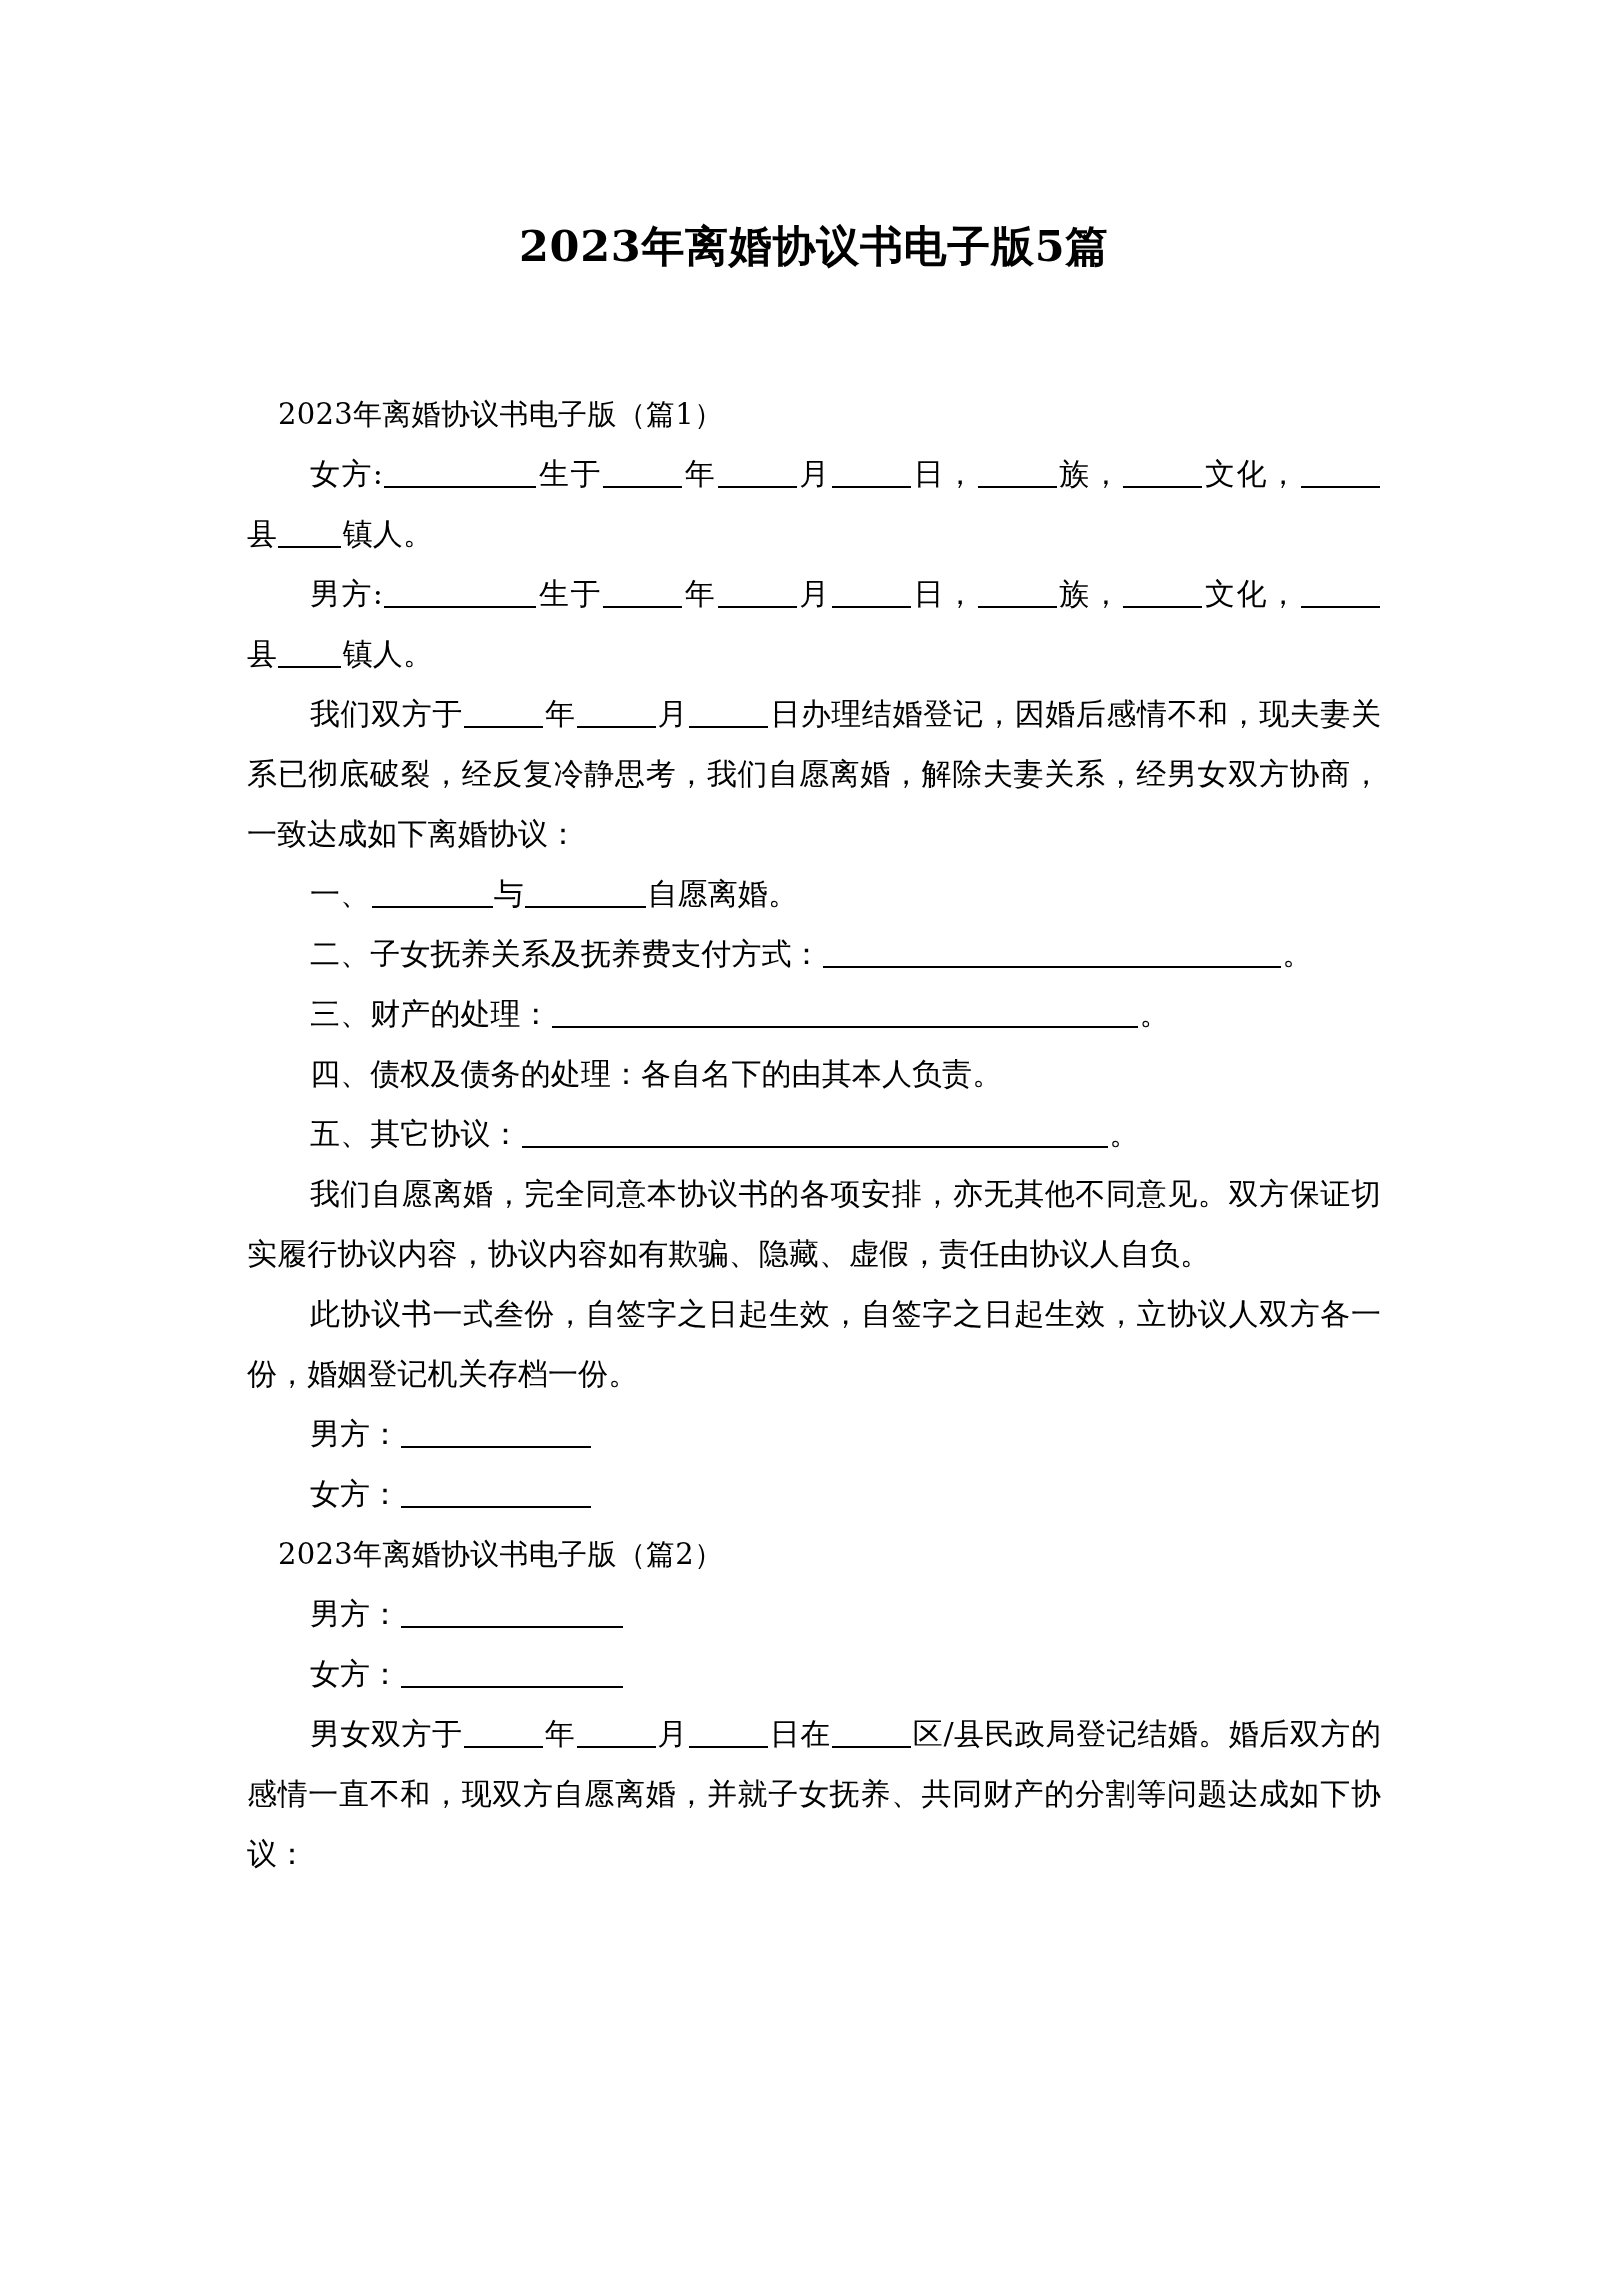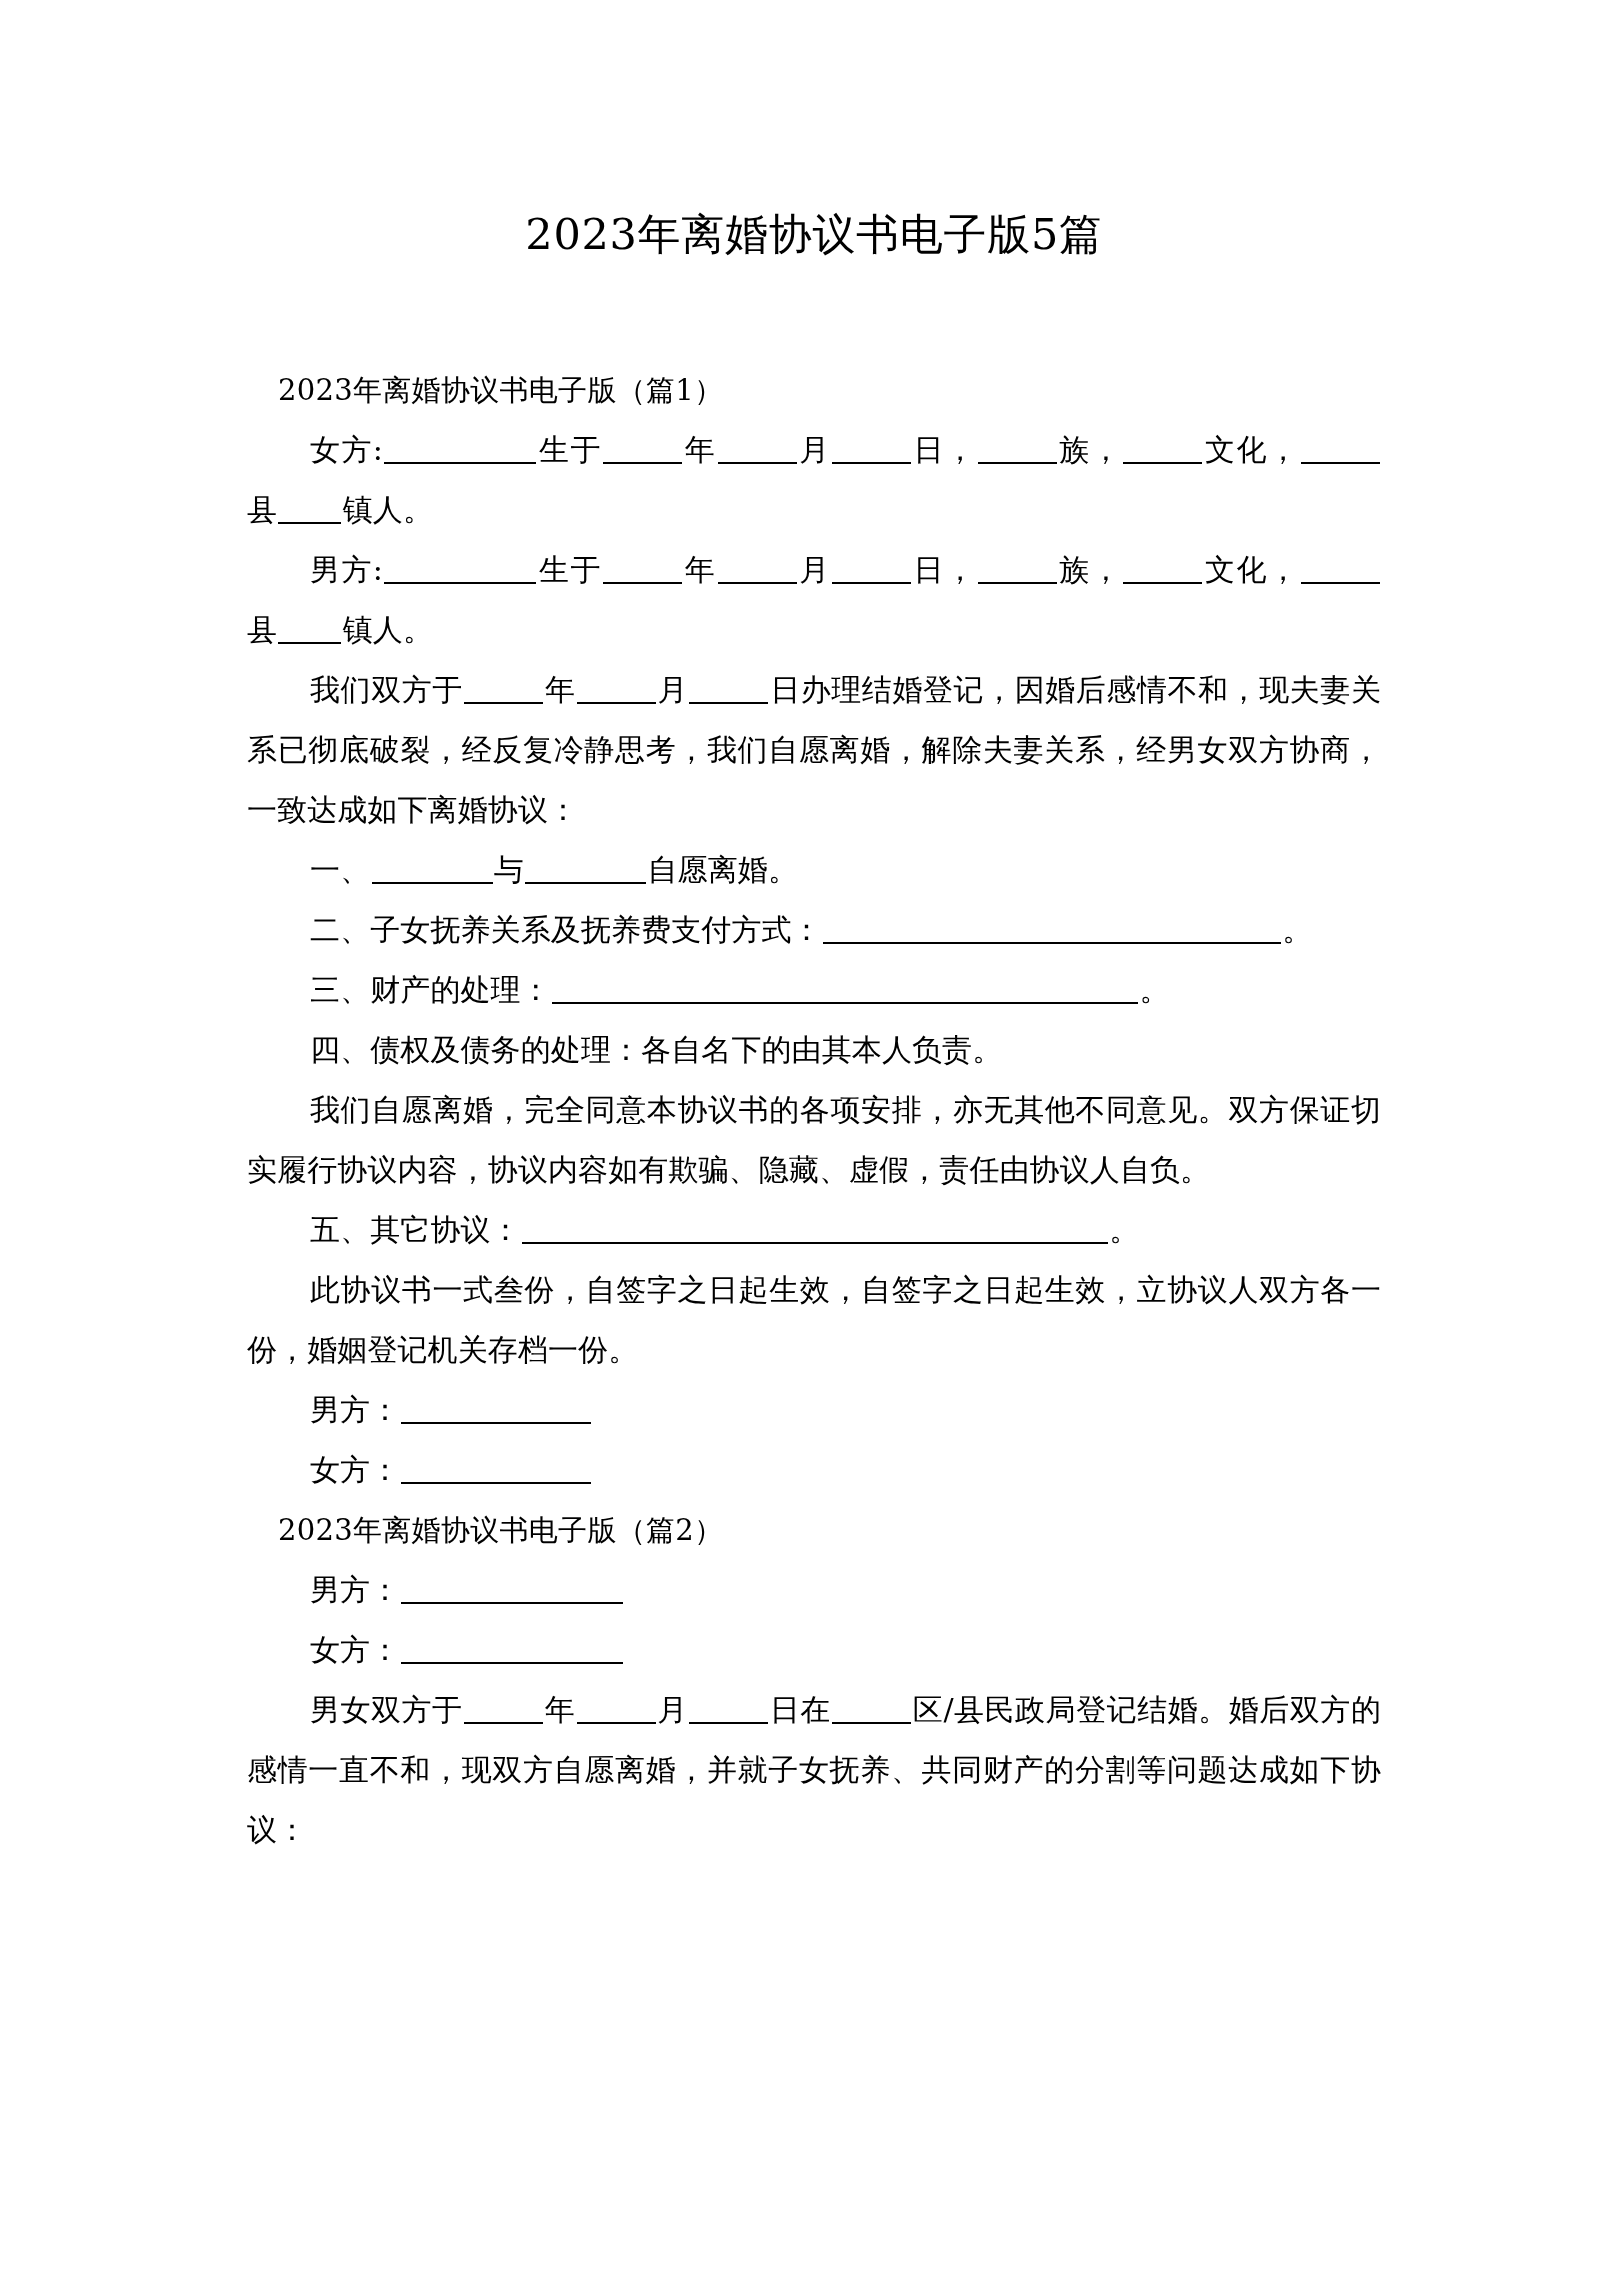--- a/index.html
+++ b/index.html
@@ -22,24 +22,24 @@
   }
   .content {
     position: absolute;
     left: 247px;
     top: 0;
     width: 1134px;   
   }
 
   
   .doc-title {
-    margin: 0;
+    margin: 12px;
     padding: 0;
     text-align: center;
-    font-weight: normal;
+    font-weight: bold;
     font-size: 43px;
     line-height: 1.25;
     letter-spacing: 0.7px;
     padding-top: 208px;
     white-space: nowrap;
   }
 
   
   .section-heading {
     font-size: 29px;
@@ -117,23 +117,23 @@
     <p class="para"><span>我们双方于</span><span class="blank b-md"></span><span>年</span><span class="blank b-md"></span><span>月</span><span class="blank b-md"></span><span>日办理结婚登记，因婚后感情不和，现夫妻关系已彻底破裂，经反复冷静思考，我们自愿离婚，解除夫妻关系，经男女双方协商，一致达成如下离婚协议：</span></p>
 
     <p class="para"><span>一、</span><span class="blank b-lg"></span><span>与</span><span class="blank b-lg"></span><span>自愿离婚。</span></p>
 
     <p class="para"><span>二、子女抚养关系及抚养费支付方式：</span><span class="blank b-long"></span><span>。</span></p>
 
     <p class="para"><span>三、财产的处理：</span><span class="blank b-vlong"></span><span>。</span></p>
 
     <p class="para"><span>四、债权及债务的处理：各自名下的由其本人负责。</span></p>
 
+    <p class="para"><span>五、其它协议：</span><span class="blank b-vlong"></span><span>。</span></p>
+
     <p class="para">我们自愿离婚，完全同意本协议书的各项安排，亦无其他不同意见。双方保证切实履行协议内容，协议内容如有欺骗、隐藏、虚假，责任由协议人自负。</p>
-
-    <p class="para"><span>五、其它协议：</span><span class="blank b-vlong"></span><span>。</span></p>
 
     <p class="para">此协议书一式叁份，自签字之日起生效，自签字之日起生效，立协议人双方各一份，婚姻登记机关存档一份。</p>
 
     <p class="sig-line"><span>男方：</span><span class="blank b-sig"></span></p>
 
     <p class="sig-line"><span>女方：</span><span class="blank b-sig"></span></p>
 
 
     <div class="section-heading">2023年离婚协议书电子版（篇2）</div>
 

